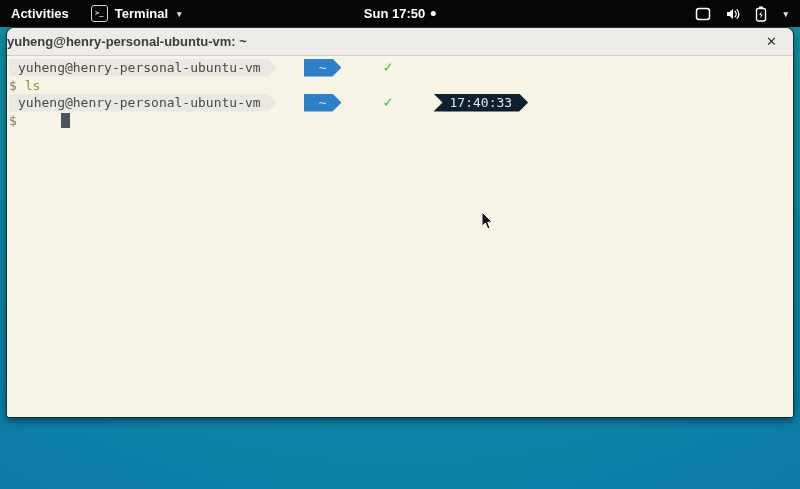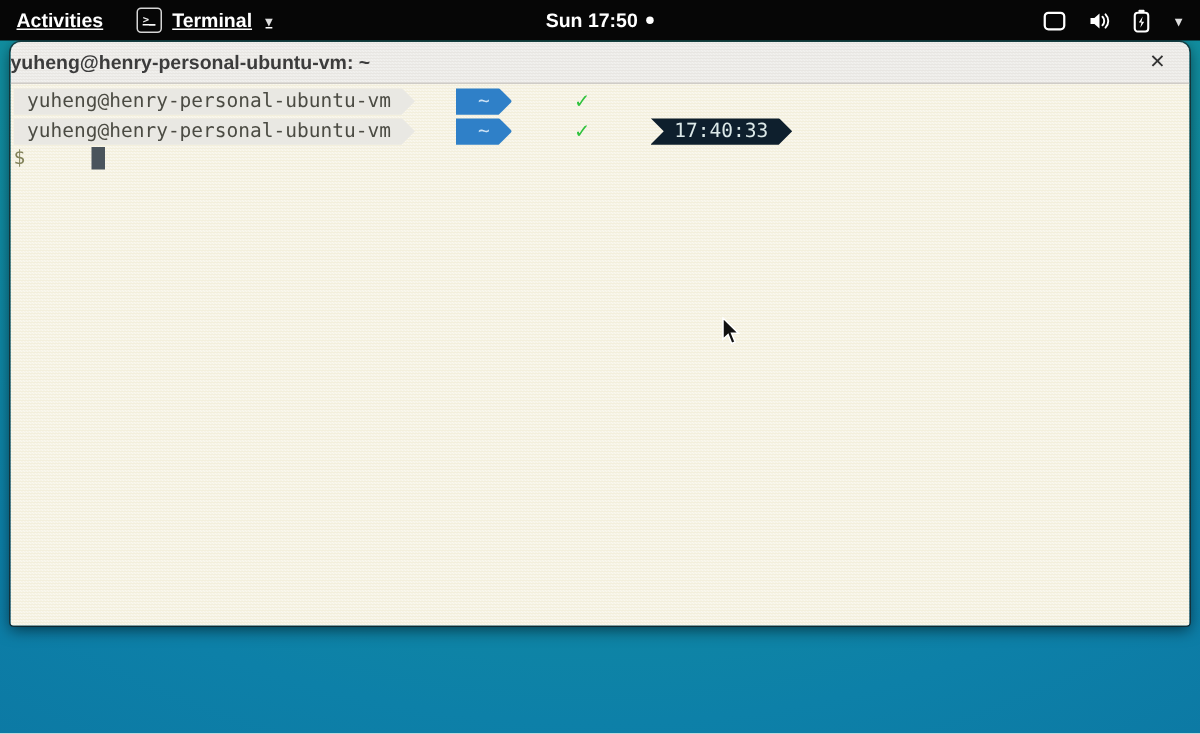--- a/index.html
+++ b/index.html
@@ -2,21 +2,21 @@
 <html><head>
 <meta charset="utf-8">
 <style>
   html,body{margin:0;padding:0;}
   body{width:800px;height:489px;overflow:hidden;font-family:"Liberation Sans",sans-serif;}
   .screen{position:relative;width:800px;height:489px;
     background:radial-gradient(120% 170% at 50% -12%, #17a894 0%, #12919e 38%, #0d80a8 65%, #0b6f9e 100%);}
   
   .topbar{position:absolute;left:0;top:0;width:800px;height:27px;background:#060606;
     display:flex;align-items:center;justify-content:space-between;color:#fff;font-size:13px;font-weight:600;z-index:50;}
-  .tb-left{display:flex;align-items:center;height:100%;text-decoration:underline;}
+  .tb-left{display:flex;align-items:center;height:100%;}
   .tb-item{background:transparent;border:none;color:#fff;font:inherit;height:100%;
     display:flex;align-items:center;padding:0 11px;cursor:pointer;}
   .app-menu{gap:7px;}
   .app-icon{width:15px;height:15px;border:1px solid #d5d5d5;border-radius:3px;
     display:flex;align-items:center;justify-content:center;font-family:"DejaVu Sans Mono",monospace;
     font-size:7px;line-height:7px;color:#eee;font-weight:bold;letter-spacing:0;}
   .caret{font-size:9px;margin-left:2px;color:#ddd;}
   .tb-center{position:absolute;left:50%;top:0;transform:translateX(-50%);height:100%;}
   .notif-dot{width:5px;height:5px;border-radius:50%;background:#fff;display:inline-block;margin-left:6px;}
   .tb-right{display:flex;align-items:center;gap:14px;height:100%;padding:0 12px;cursor:pointer;}
@@ -105,20 +105,21 @@
     </div>
 
     <div class="term">
 
       <div class="line promptline">
         <span class="seg seg-user">yuheng@henry-personal-ubuntu-vm</span>
         <span class="seg seg-cwd">~</span>
         <span class="check">✓</span>
       </div>
 
+      <div class="line"><span class="dollar">$</span> <span class="cmdtext">ls</span></div>
 
 
       <div class="line promptline">
         <span class="seg seg-user">yuheng@henry-personal-ubuntu-vm</span>
         <span class="seg seg-cwd">~</span>
         <span class="check">✓</span>
         <span class="seg seg-time">17:40:33</span>
       </div>
 
       <div class="line cursorline">

